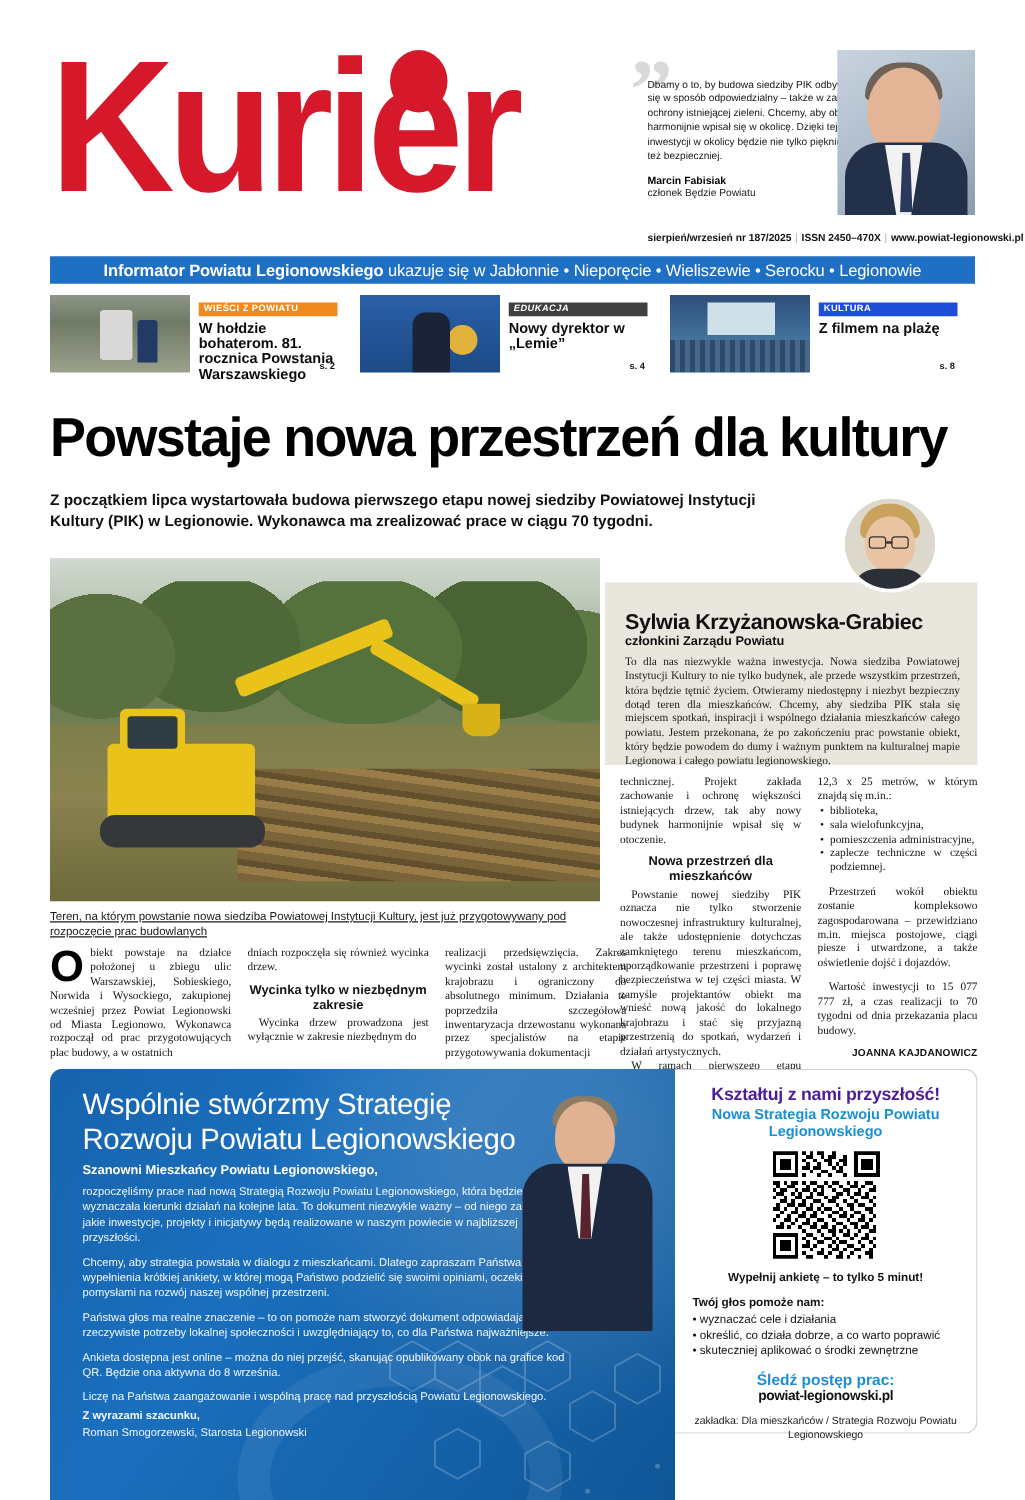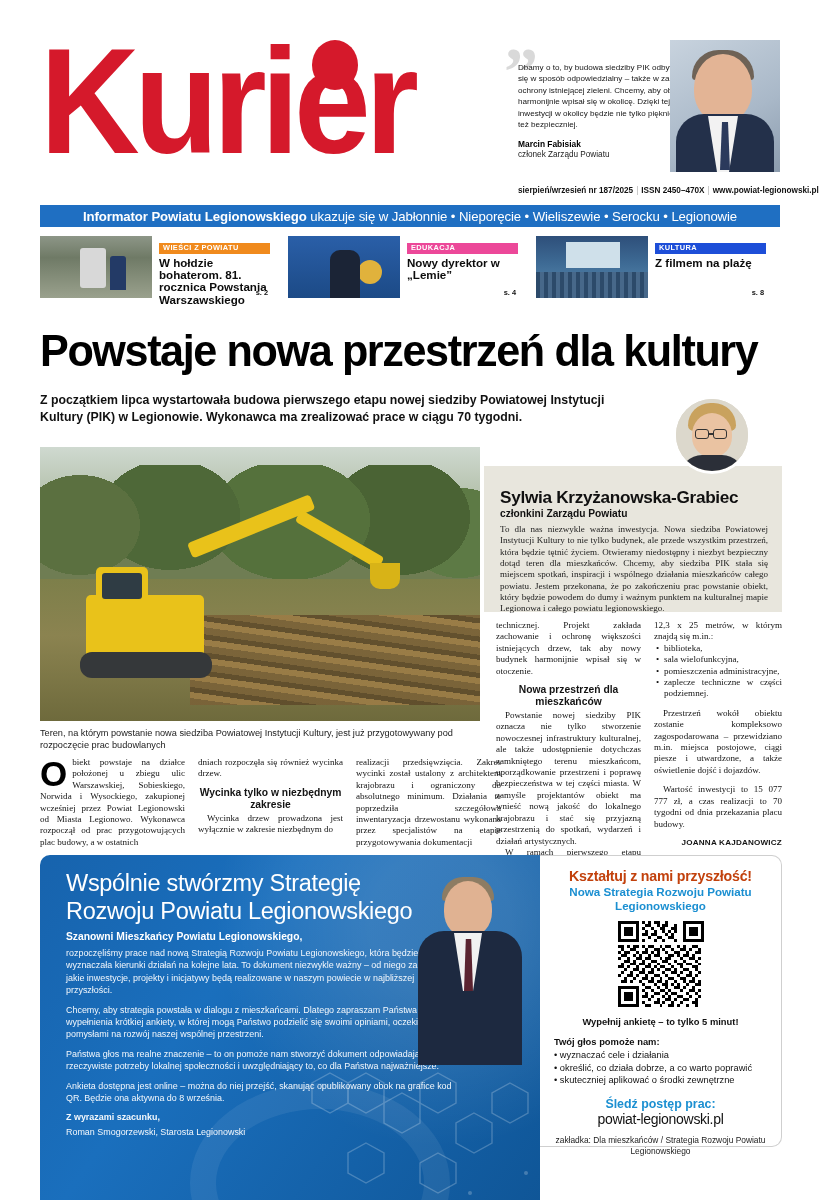--- a/index.html
+++ b/index.html
@@ -75,21 +75,21 @@
   .teasers { position:absolute; left:40px; top:236px; width:740px; height:62px; display:flex; gap:0; }
   .teaser { display:flex; height:62px; }
   .teaser-img { width:112px; height:62px; overflow:hidden; position:relative; }
   .teaser-txt { padding-left:7px; position:relative; width:118px; }
   .tag {
     display:inline-block; color:#fff; font-size:7.4px; font-weight:700;
     letter-spacing:0.4px; padding:1.5px 4px 1.5px 4px; line-height:8px;
     width:100%;
   }
   .tag.orange { background:#f08a1d; }
-  .tag.green  { background:#ec4899; }
+  .tag.green  { background:#404040;font-style:italic; }
   .tag.red    { background:#1d4ed8; }
   .teaser-title {
     margin-top:3px; font-size:11.6px; font-weight:700; line-height:12.2px;
     color:#0c0c0c;
   }
   .pg { position:absolute; right:2px; bottom:1px; font-size:7.4px; font-weight:700; color:#111; }
 
   
   .ti1 { background:linear-gradient(180deg,#8d9687 0%,#6f7a66 35%,#9aa18d 100%); }
   .ti1:after { content:""; position:absolute; left:40px; top:12px; width:26px; height:40px; background:#d8d8d8; border-radius:3px; }
@@ -140,21 +140,21 @@
     background:#e9c21a; transform:rotate(-22deg); transform-origin:left center; border-radius:4px;
   }
   .mp-arm2 {
     position:absolute; left:258px; top:62px; width:96px; height:13px;
     background:#e9c21a; transform:rotate(30deg); transform-origin:left center; border-radius:4px;
   }
   .mp-bucket { position:absolute; left:330px; top:116px; width:30px; height:26px; background:#d8b317; border-radius:0 0 10px 10px; }
 
   .caption {
     position:absolute; left:40px; top:727px; width:440px;
-    font-size:9.2px; line-height:12.4px; color:#1a1a1a;
+    font-size:9.2px; line-height:12.4px; color:#1a1a1a;text-decoration:underline;
   }
 
   
   .sidebox {
     position:absolute; left:484px; top:466px; width:298px; height:146px;
     background:#e8e6dd;
   }
   .side-avatar {
     position:absolute; left:673px; top:396px; width:78px; height:78px;
     border-radius:50%; background:#d9d5c9; border:3px solid #fff; overflow:hidden;
@@ -235,48 +235,48 @@
   .aph { position:absolute; left:38px; top:12px; width:52px; height:24px; border-radius:26px 26px 4px 4px; background:#8d7c63; }
   .apb { position:absolute; left:14px; top:66px; width:104px; height:134px; background:#1d2940; border-radius:26px 26px 0 0; }
   .aps { position:absolute; left:50px; top:68px; width:28px; height:58px; background:#f1f1f1; clip-path:polygon(0 0,100% 0,68% 100%,32% 100%); }
   .apt { position:absolute; left:60px; top:74px; width:9px; height:52px; background:#5a2330; clip-path:polygon(20% 0,80% 0,100% 100%,0 100%); }
 
   .ad-right {
     position:relative; width:242px; height:292px; background:#fff;
     border:1px solid #cfcfcf; border-left:none; border-radius:0 10px 10px 0;
     padding:12px 10px 8px; text-align:center;
   }
-  .ar-h1 { font-size:14.2px; font-weight:700; color:#c2410c; letter-spacing:-0.2px; }
+  .ar-h1 { font-size:14.2px; font-weight:700; color:#4c1d95; letter-spacing:-0.2px; }
   .ar-h2 { font-size:11.6px; font-weight:700; color:#1b8fd1; line-height:13.6px; margin-top:1px; }
   .qr { width:86px; height:86px; margin:9px auto 0; display:block; }
   .ar-cta { font-size:9.4px; font-weight:700; color:#111; margin-top:9px; }
   .ar-sub { font-size:9.4px; font-weight:700; color:#111; margin-top:9px; text-align:left; padding-left:4px; }
   .ar-list { list-style:none; margin:2px 0 0; padding:0 0 0 4px; text-align:left;
              font-size:9.3px; line-height:12.6px; color:#111; }
   .ar-list li:before { content:"• "; }
   .ar-track { font-size:12.4px; font-weight:700; color:#1b8fd1; margin-top:10px; }
-  .ar-url { font-size:14px; font-weight:400; color:#111; letter-spacing:-0.3px; }
+  .ar-url { font-size:11px; font-weight:700; color:#111; letter-spacing:-0.3px; }
   .ar-note { font-size:8.4px; line-height:11px; color:#222; margin-top:8px; }
 </style>
 </head>
 <body>
 
 <div class="page">
 
   <div class="masthead">
     <div class="logo-wrap">
       <div class="logo-text">Kurier</div>
       <div class="logo-dot"></div>
     </div>
 
     <div class="quote-block">
       <div class="quote-mark">”</div>
       <div class="quote-text">Dbamy o to, by budowa siedziby PIK odbywała się w sposób odpowiedzialny – także w zakresie ochrony istniejącej zieleni. Chcemy, aby obiekt harmonijnie wpisał się w okolicę. Dzięki tej inwestycji w okolicy będzie nie tylko piękniej, ale też bezpieczniej.</div>
       <div class="quote-name">Marcin Fabisiak</div>
-      <div class="quote-role">członek Zarządu Powiatu</div>
+      <div class="quote-role">członek Będzie Powiatu</div>
     </div>
 
     <div class="head-photo">
       <div class="hp-bg"></div>
         <div class="hp-hair"></div>
         <div class="hp-face"></div>
       <div class="hp-body"></div>
         <div class="hp-shirt"></div>
         <div class="hp-tie"></div>
     </div>
@@ -405,20 +405,21 @@
         </g>
       </svg>
 
       <div class="ad-title">Wspólnie stwórzmy Strategię Rozwoju Powiatu Legionowskiego</div>
       <div class="ad-greet">Szanowni Mieszkańcy Powiatu Legionowskiego,</div>
       <div class="ad-body">
         <p>rozpoczęliśmy prace nad nową Strategią Rozwoju Powiatu Legionowskiego, która będzie wyznaczała kierunki działań na kolejne lata. To dokument niezwykle ważny – od niego zależy, jakie inwestycje, projekty i inicjatywy będą realizowane w naszym powiecie w najbliższej przyszłości.</p>
         <p>Chcemy, aby strategia powstała w dialogu z mieszkańcami. Dlatego zapraszam Państwa do wypełnienia krótkiej ankiety, w której mogą Państwo podzielić się swoimi opiniami, oczekiwaniami i pomysłami na rozwój naszej wspólnej przestrzeni.</p>
         <p>Państwa głos ma realne znaczenie – to on pomoże nam stworzyć dokument odpowiadający na rzeczywiste potrzeby lokalnej społeczności i uwzględniający to, co dla Państwa najważniejsze.</p>
         <p>Ankieta dostępna jest online – można do niej przejść, skanując opublikowany obok na grafice kod QR. Będzie ona aktywna do 8 września.</p>
+        <p class="tight">Liczę na Państwa zaangażowanie i wspólną pracę nad przyszłością Powiatu Legionowskiego.</p>
         <p class="tight" style="font-weight:700">Z wyrazami szacunku,</p>
         <p>Roman Smogorzewski, Starosta Legionowski</p>
       </div>
 
       <div class="ad-person">
         <div class="aph"></div>
           <div class="apf"></div>
           <div class="apb"></div>
         <div class="aps"></div>
           <div class="apt"></div>

